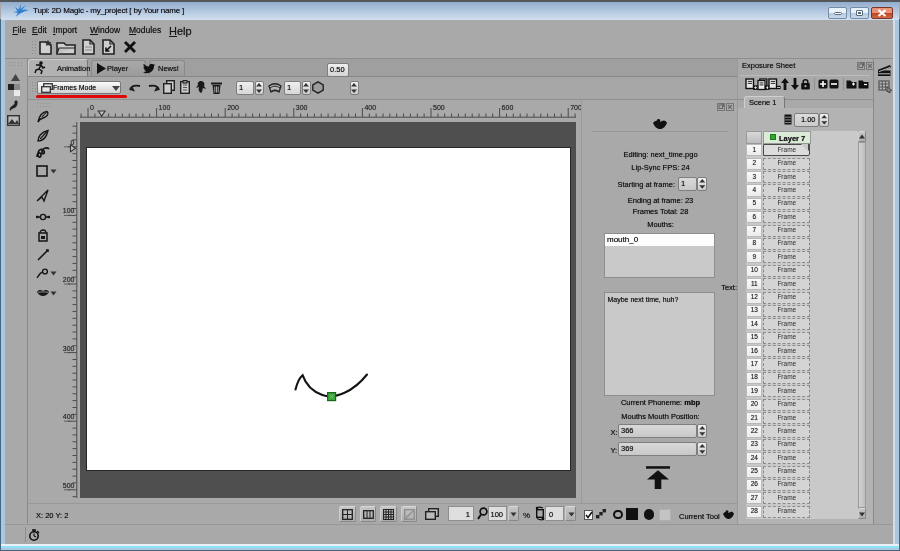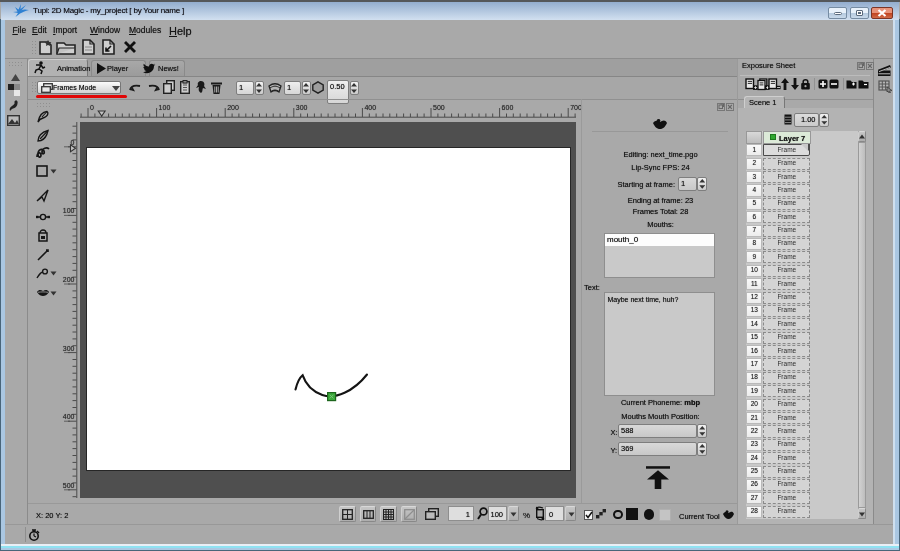--- a/index.html
+++ b/index.html
@@ -153,21 +153,21 @@
   </svg>
 <div class="ab spinbox" style="left:284px;top:81px;width:17px;height:14px">1</div>
 <div class="ab spinud" style="left:301.5px;top:81px;width:9px;height:14px"></div>
 <svg class="ab" style="left:303.0px;top:83px" width="6" height="10" viewBox="0 0 6 10">
     <path d="M0 3.5 L3 0 L6 3.5 Z" fill="#333"></path>
     <path d="M0 6.5 L3 10 L6 6.5 Z" fill="#333"></path>
   </svg>
 <svg class="ab" style="left:312px;top:81px" width="12" height="13" viewBox="0 0 12 13">
 <path d="M6 .8 L11.2 4 L11.2 9 L6 12.2 L.8 9 L.8 4 Z" fill="#9d9d9d" stroke="#222" stroke-width="1.4"></path>
   </svg>
-<div class="ab spinbox" style="left:327px;top:80px;width:22px;height:24px">0.50</div>
+<div class="ab spinbox" style="left:327px;top:63px;width:22px;height:14px">0.50</div>
 <div class="ab spinud" style="left:349.5px;top:81px;width:9px;height:14px"></div>
 <svg class="ab" style="left:351.0px;top:83px" width="6" height="10" viewBox="0 0 6 10">
     <path d="M0 3.5 L3 0 L6 3.5 Z" fill="#333"></path>
     <path d="M0 6.5 L3 10 L6 6.5 Z" fill="#333"></path>
   </svg>
 <div class="ab hl" style="left:28px;top:98.7px;width:845px;background:#909090"></div>
 <div class="ab dots" style="left:36px;top:102.3px;width:14px;height:5px"></div>
 <svg class="ab" style="left:36px;top:109.5px" width="14" height="14" viewBox="0 0 14 14">
     <path d="M2 12 C3 7 6 2 11 1.5 C12.5 2.5 12 5 10 6.5 C8 8 5 8.5 4 9.5 Z" fill="none" stroke="#161616" stroke-width="1.4"></path>
     <path d="M11 1.5 L6 7" stroke="#161616" stroke-width="1.1"></path>
@@ -403,27 +403,27 @@
 <svg class="ab" style="left:698.5px;top:178.8px" width="6.5" height="9.8" viewBox="0 0 6 10">
     <path d="M0 3.5 L3 0 L6 3.5 Z" fill="#333"></path>
     <path d="M0 6.5 L3 10 L6 6.5 Z" fill="#333"></path>
   </svg>
 <div class="ab" style="left:584px;top:195.6px;width:153px;text-align:center;font-size:7.5px;color:#111;white-space:nowrap">Ending at frame: 23</div>
 <div class="ab" style="left:584px;top:207.2px;width:153px;text-align:center;font-size:7.5px;color:#111;white-space:nowrap">Frames Total: 28</div>
 <div class="ab" style="left:584px;top:220.2px;width:153px;text-align:center;font-size:7.5px;color:#111;white-space:nowrap">Mouths:</div>
 <div class="ab" style="left:604px;top:232.5px;width:110.5px;height:45.7px;background:#c9c9c9;border:1px solid #8e8e8e"></div>
 <div class="ab" style="left:605px;top:233.5px;width:108.5px;height:12.4px;background:#fdfdfd"></div>
 <div class="ab" style="left:607px;top:234.5px;font-size:8px;color:#161616;white-space:nowrap">mouth_0</div>
-<div class="ab" style="left:584px;top:282.9px;width:153px;text-align:left;font-size:7.5px;color:#111;white-space:nowrap">Text:</div>
+<div class="ab" style="left:584px;top:282.9px;width:153px;text-align:right;font-size:7.5px;color:#111;white-space:nowrap">Text:</div>
 <div class="ab" style="left:604px;top:292px;width:110.5px;height:103.5px;background:#c9c9c9;border:1px solid #8e8e8e"></div>
 <div class="ab" style="left:607.5px;top:295.5px;font-size:7px;color:#161616;white-space:nowrap">Maybe next time, huh?</div>
 <div class="ab" style="left:584px;top:398.4px;width:153px;text-align:center;font-size:7.5px;color:#111;white-space:nowrap">Current Phoneme: <b>mbp</b></div>
 <div class="ab" style="left:584px;top:412.2px;width:153px;text-align:center;font-size:7.5px;color:#111;white-space:nowrap">Mouths Mouth Position:</div>
 <div class="ab t11" style="left:610.5px;top:427.5px">X:</div>
-<div class="ab spinbox" style="left:618px;top:424.3px;width:79px;height:13.8px;background:linear-gradient(#d9d9d9,#c8c8c8);text-align:left">588</div>
+<div class="ab spinbox" style="left:618px;top:424.3px;width:79px;height:13.8px;background:linear-gradient(#d9d9d9,#c8c8c8);text-align:left">366</div>
 <div class="ab spinud" style="left:697px;top:424.3px;width:9.5px;height:13.8px"></div>
 <svg class="ab" style="left:698.5px;top:426.3px" width="6.5" height="9.8" viewBox="0 0 6 10">
     <path d="M0 3.5 L3 0 L6 3.5 Z" fill="#333"></path>
     <path d="M0 6.5 L3 10 L6 6.5 Z" fill="#333"></path>
   </svg>
 <div class="ab t11" style="left:610.5px;top:445.5px">Y:</div>
 <div class="ab spinbox" style="left:618px;top:442.3px;width:79px;height:13.8px;background:linear-gradient(#d9d9d9,#c8c8c8);text-align:left">369</div>
 <div class="ab spinud" style="left:697px;top:442.3px;width:9.5px;height:13.8px"></div>
 <svg class="ab" style="left:698.5px;top:444.3px" width="6.5" height="9.8" viewBox="0 0 6 10">
     <path d="M0 3.5 L3 0 L6 3.5 Z" fill="#333"></path>

